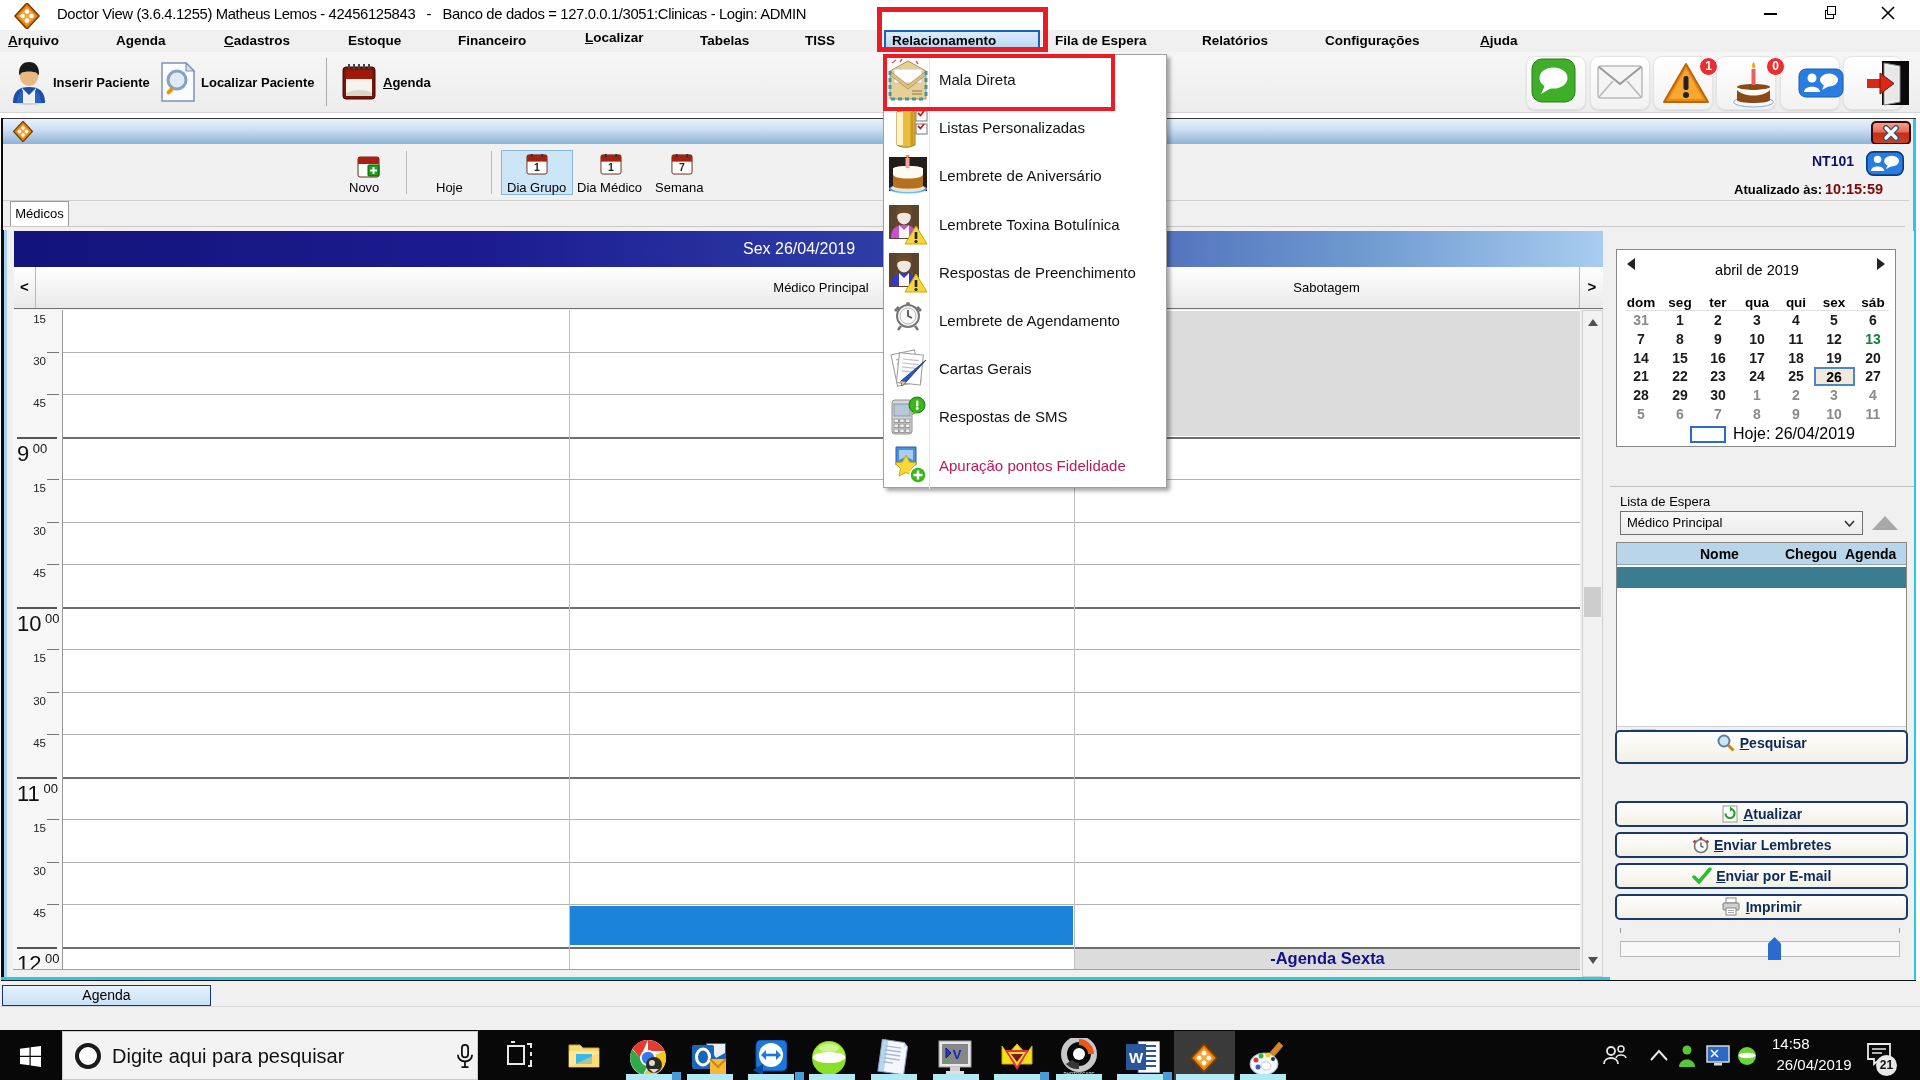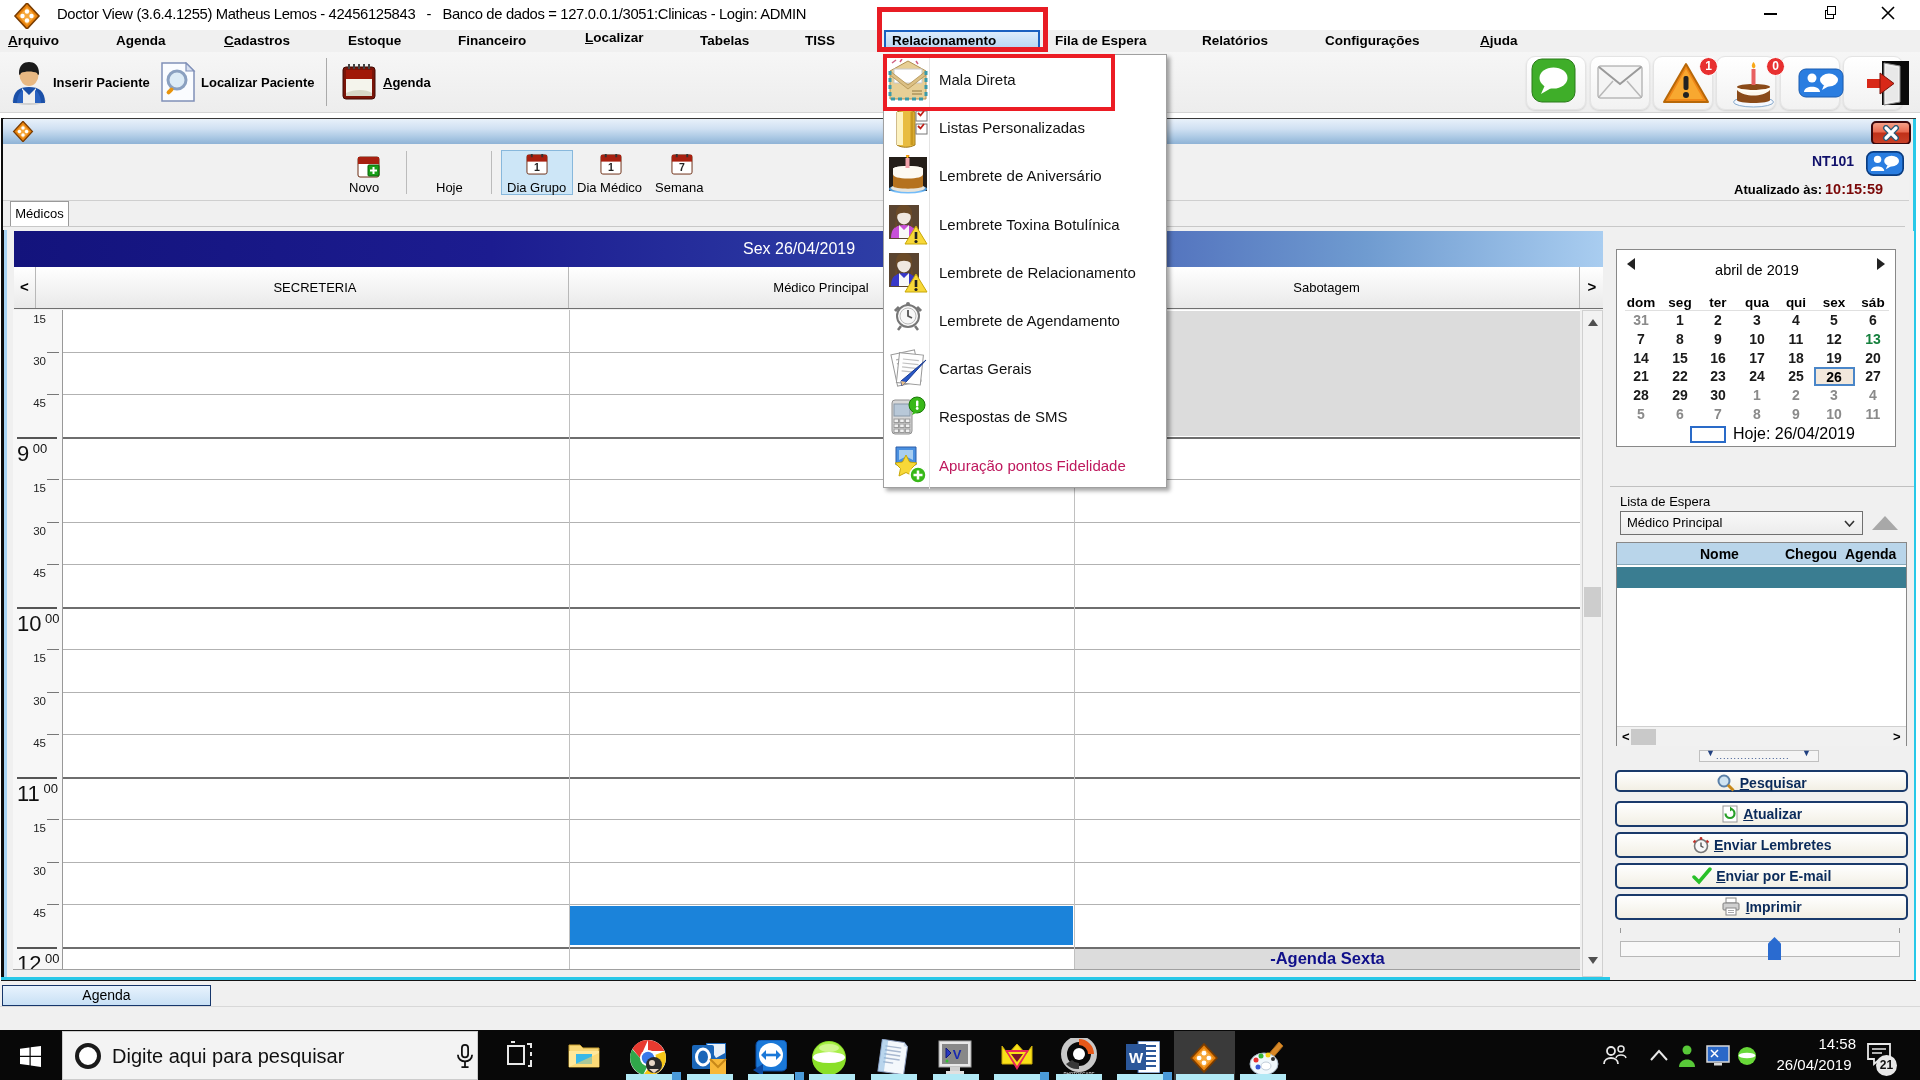--- a/index.html
+++ b/index.html
@@ -207,21 +207,20 @@
   <div class="ab" style="left:7px;top:0px;width:59px;height:25px;background:#fff;border:1px solid #9a9a9a;border-bottom:none;font-size:13px;text-align:center;padding-top:4px;">Médicos</div>
   <div class="ab" style="left:0;top:25px;width:1902px;height:1px;background:#c8c8c8;"></div>
 </div>
 
 <div class="ab" style="left:14px;top:231px;width:1589px;height:36px;background:linear-gradient(to right,#13137c 0%,#1c1c90 30%,#2e3ea6 55%,#6f9bd0 85%,#a9cdf0 100%);">
   <span class="ab" style="left:729px;top:9px;font-size:16px;color:#fff;">Sex 26/04/2019</span>
 </div>
 
 <div class="ab" style="left:14px;top:267px;width:1589px;height:42px;background:linear-gradient(#ffffff,#e9e9e9);border-bottom:1px solid #707070;">
   <div class="ab" style="left:0;top:0;width:22px;height:41px;border-right:1px solid #b8b8b8;font-size:15px;font-weight:bold;text-align:center;padding-top:11px;">&lt;</div>
-  <div class="ab" style="left:48px;top:0;width:507px;height:41px;border-right:1px solid #b8b8b8;text-align:center;padding-top:13px;font-size:13px;">SECRETERIA</div>
   <div class="ab" style="left:555px;top:0;width:505px;height:41px;border-right:1px solid #b8b8b8;text-align:center;padding-top:13px;font-size:13px;">Médico Principal</div>
   <div class="ab" style="left:1060px;top:0;width:506px;height:41px;border-right:1px solid #b8b8b8;text-align:center;padding-top:13px;font-size:13px;">Sabotagem</div>
   <div class="ab" style="left:1567px;top:0;width:22px;height:41px;font-size:15px;font-weight:bold;text-align:center;padding-top:11px;">&gt;</div>
 </div>
 
 <div id="grid" class="ab" style="left:13px;top:310px;width:1567px;height:660px;background:#fff;overflow:hidden;">
   <div class="ab" style="left:0;top:0;width:49px;height:660px;background:#f7f7f7;"></div>
   <div class="ab" style="left:49px;top:0;width:1px;height:660px;background:#999;"></div>
   <div class="ab" style="left:3px;top:3px;width:30px;text-align:right;font-size:11.5px;color:#222;">15</div>
   <div class="ab" style="left:50px;top:42px;width:1517px;height:1px;background:#b2b2b2;"></div>
@@ -367,21 +366,21 @@
     <b class="ab" style="left:276px;top:2px;font-size:13px;">&gt;</b>
   </div>
 </div>
 
 <div class="ab" style="left:1699px;top:750px;width:120px;height:12px;background:#f4f4f4;border:1px solid #c0c0c0;">
   <span class="ab" style="left:6px;top:-3px;color:#204080;font-size:9px;">▼</span>
   <span class="ab" style="left:16px;top:0px;color:#204080;font-size:9px;letter-spacing:1px;">.....................</span>
   <span class="ab" style="left:102px;top:-3px;color:#204080;font-size:9px;">▼</span>
 </div>
 
-<div class="ab" style="left:1615px;top:770px;width:293px;height:22px;background:linear-gradient(#ffffff,#f2efe4);border:2px solid #1a3a6b;border-radius:5px;text-align:center;"><svg style="vertical-align:-4px;" width="19" height="19" viewBox="0 0 19 19">
+<div class="ab" style="left:1615px;top:730px;width:293px;height:34px;background:linear-gradient(#ffffff,#f2efe4);border:2px solid #1a3a6b;border-radius:5px;text-align:center;"><svg style="vertical-align:-4px;" width="19" height="19" viewBox="0 0 19 19">
       <circle cx="8" cy="8" r="5.5" fill="#cfe4f2" stroke="#5a80a8" stroke-width="2"></circle>
       <path d="M12,12 L17.5,17.5" stroke="#c88818" stroke-width="3"></path>
     </svg> <b style="font-size:14px;color:#0a2a5a;line-height:22px;"><u>P</u>esquisar</b></div>
 <div class="ab" style="left:1615px;top:801px;width:293px;height:26px;background:linear-gradient(#ffffff,#f2efe4);border:2px solid #1a3a6b;border-radius:5px;text-align:center;"><svg style="vertical-align:-4px;" width="18" height="18" viewBox="0 0 18 18">
       <rect x="2" y="1" width="14" height="16" fill="#fff" stroke="#999"></rect>
       <path d="M9,4 A4.5,4.5 0 1 1 4.5,8.5" fill="none" stroke="#28a028" stroke-width="2.2"></path>
       <path d="M9,1.5 L12,4 L9,6.5 Z" fill="#28a028"></path>
     </svg> <b style="font-size:14px;color:#0a2a5a;line-height:22px;"><u>A</u>tualizar</b></div>
 <div class="ab" style="left:1615px;top:832px;width:293px;height:26px;background:linear-gradient(#ffffff,#f2efe4);border:2px solid #1a3a6b;border-radius:5px;text-align:center;"><svg style="vertical-align:-4px;" width="18" height="18" viewBox="0 0 18 18">
       <circle cx="9" cy="10" r="6.5" fill="#f8f8f8" stroke="#777" stroke-width="1.6"></circle>
@@ -552,21 +551,21 @@
 </svg>
 <svg class="ab" style="left:1706px;top:1045px;" width="24" height="22" viewBox="0 0 24 22">
 <rect x="1" y="1" width="22" height="16" fill="#2a68c8" stroke="#d8d8d8" stroke-width="1.5"></rect>
 <path d="M5,5 L12,12 M12,5 L5,12" stroke="#fff" stroke-width="1.5"></path>
 <rect x="8" y="18" width="8" height="2.5" fill="#d8d8d8"></rect>
 </svg>
 <svg class="ab" style="left:1737px;top:1046px;" width="20" height="20" viewBox="0 0 20 20">
 <circle cx="10" cy="10" r="9" fill="#68d838"></circle>
     <ellipse cx="10" cy="9.5" rx="8.4" ry="2.8" fill="#fff"></ellipse>
 </svg>
-<div class="ab" style="left:1772px;top:1035px;width:84px;height:17px;color:#fff;font-size:15px;text-align:right;">14:58</div>
+<div class="ab" style="left:1772px;top:1035px;width:84px;height:17px;color:#fff;font-size:15px;text-align:left;">14:58</div>
 <div class="ab" style="left:1772px;top:1056px;width:84px;height:17px;color:#fff;font-size:15px;text-align:center;">26/04/2019</div>
 <svg class="ab" style="left:1866px;top:1042px;" width="26" height="24" viewBox="0 0 26 24">
 <path d="M2,2 L24,2 L24,17 L14,17 L8,22 L8,17 L2,17 Z" fill="none" stroke="#e8e8e8" stroke-width="1.8"></path>
 <path d="M6,7 h14 M6,11 h10" stroke="#e8e8e8" stroke-width="1.5"></path>
 </svg>
 <div class="ab" style="left:1876px;top:1055px;width:21px;height:21px;border-radius:50%;background:#e8e8e8;color:#101010;font-size:12px;font-weight:bold;text-align:center;line-height:21px;">21</div>
 
 <div class="ab" style="left:883px;top:54px;width:284px;height:434px;background:#fff;border:1px solid #a0a0a0;box-shadow:3px 3px 4px rgba(0,0,0,0.35);">
   <div class="ab" style="left:45px;top:0;width:1px;height:434px;background:#e4e4e4;"></div>
   <div class="ab" style="left:3px;top:4px;width:42px;height:42px;text-align:center;"><svg width="40" height="44" viewBox="0 0 40 44">
@@ -618,21 +617,21 @@
         <rect x="1" y="1" width="30" height="34" fill="#5a4430"></rect>
         <path d="M3,34 C3,24 8,21 16,21 C24,21 29,24 29,34 Z" fill="#3838c8"></path>
         <path d="M11,21 L16,26 L21,21 L21,34 L11,34 Z" fill="#f8f8f8"></path>
         <ellipse cx="16" cy="12" rx="7" ry="8.5" fill="#f0e8e0"></ellipse>
         <path d="M8,12 C7,3 12,1 16,1 C20,1 25,3 24,12 C24,15 23,15 22.5,11 C20,8 12,8 9.5,11 C9,15 8,15 8,12 Z" fill="#6a4a28"></path>
         <path d="M8,12 C8,18 10,21 9,22 L7,24 L8,12 M24,12 C24,18 22,21 23,22 L25,24 L24,12" fill="#6a4a28"></path>
         <path d="M28,22 L39,40 L17,40 Z" fill="#f8d838" stroke="#c8a808"></path>
         <rect x="26.7" y="28" width="2.6" height="7" fill="#222"></rect>
         <circle cx="28" cy="37.5" r="1.6" fill="#222"></circle>
       </svg></div>
-  <div class="ab" style="left:55px;top:209px;font-size:15px;color:#111;">Lembrete de Relacionamento</div>
+  <div class="ab" style="left:55px;top:209px;font-size:15px;color:#111;">Respostas de Preenchimento</div>
   <div class="ab" style="left:3px;top:245px;width:42px;height:42px;text-align:center;"><svg width="30" height="32" viewBox="0 0 30 32">
         <circle cx="15" cy="16" r="11" fill="#f8f8f8" stroke="#777" stroke-width="2"></circle>
         <circle cx="15" cy="16" r="8" fill="none" stroke="#bbb" stroke-width="1"></circle>
         <path d="M15,10 L15,16 L19,18" stroke="#555" stroke-width="1.8" fill="none"></path>
         <path d="M6,7 L2,11 M24,7 L28,11" stroke="#777" stroke-width="3"></path>
         <circle cx="15" cy="4" r="2" fill="#777"></circle>
         <path d="M8,26 L5,30 M22,26 L25,30" stroke="#777" stroke-width="2.5"></path>
       </svg></div>
   <div class="ab" style="left:55px;top:257px;font-size:15px;color:#111;">Lembrete de Agendamento</div>
   <div class="ab" style="left:3px;top:293px;width:42px;height:42px;text-align:center;"><svg width="40" height="40" viewBox="0 0 40 40">

